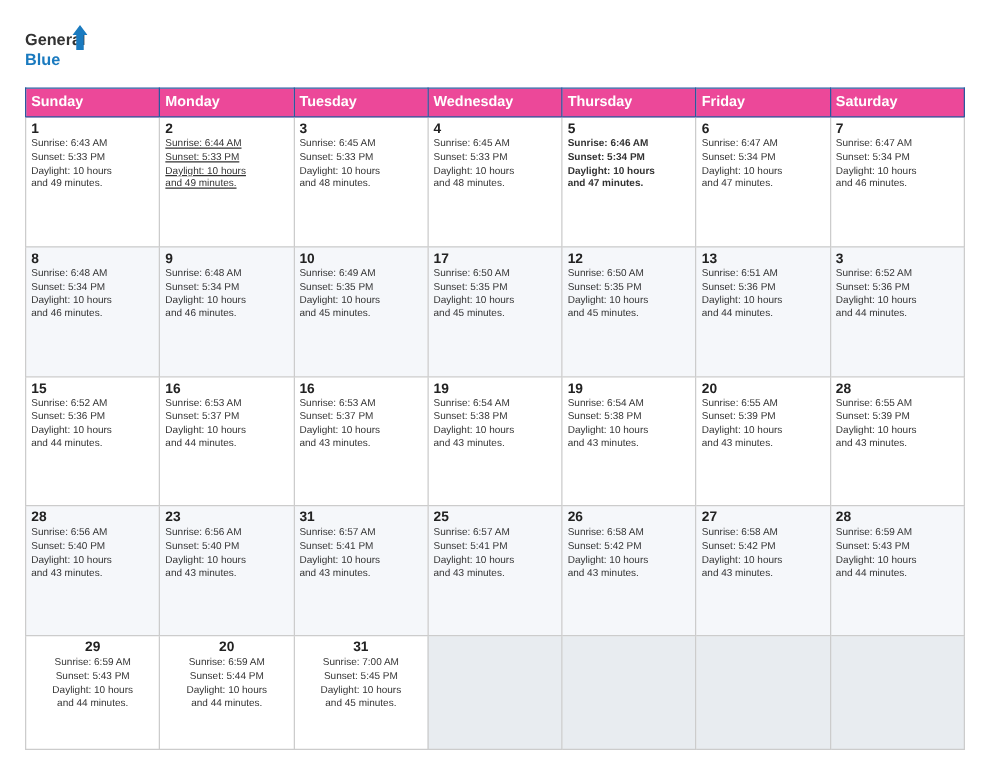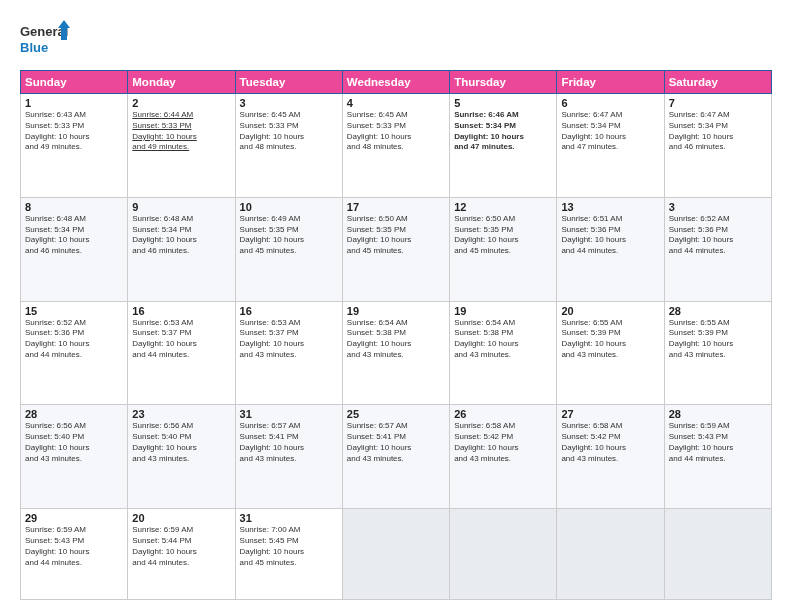--- a/index.html
+++ b/index.html
@@ -78,20 +78,21 @@
       display: block;
       margin-bottom: 1px;
     }
     .day-info {
       font-size: 8px;
       color: #333;
       line-height: 1.35;
     }
     .last-row td {
       height: 70px;
+      text-align: center;
     }
   </style>
 </head>
 <body>
 
 <div class="page">
   <div class="header">
     <div class="logo">
   <svg width="50" height="42" viewBox="0 0 50 42">
     <text x="0" y="18" font-size="13" font-weight="bold" font-family="Arial" fill="#333">General</text>

